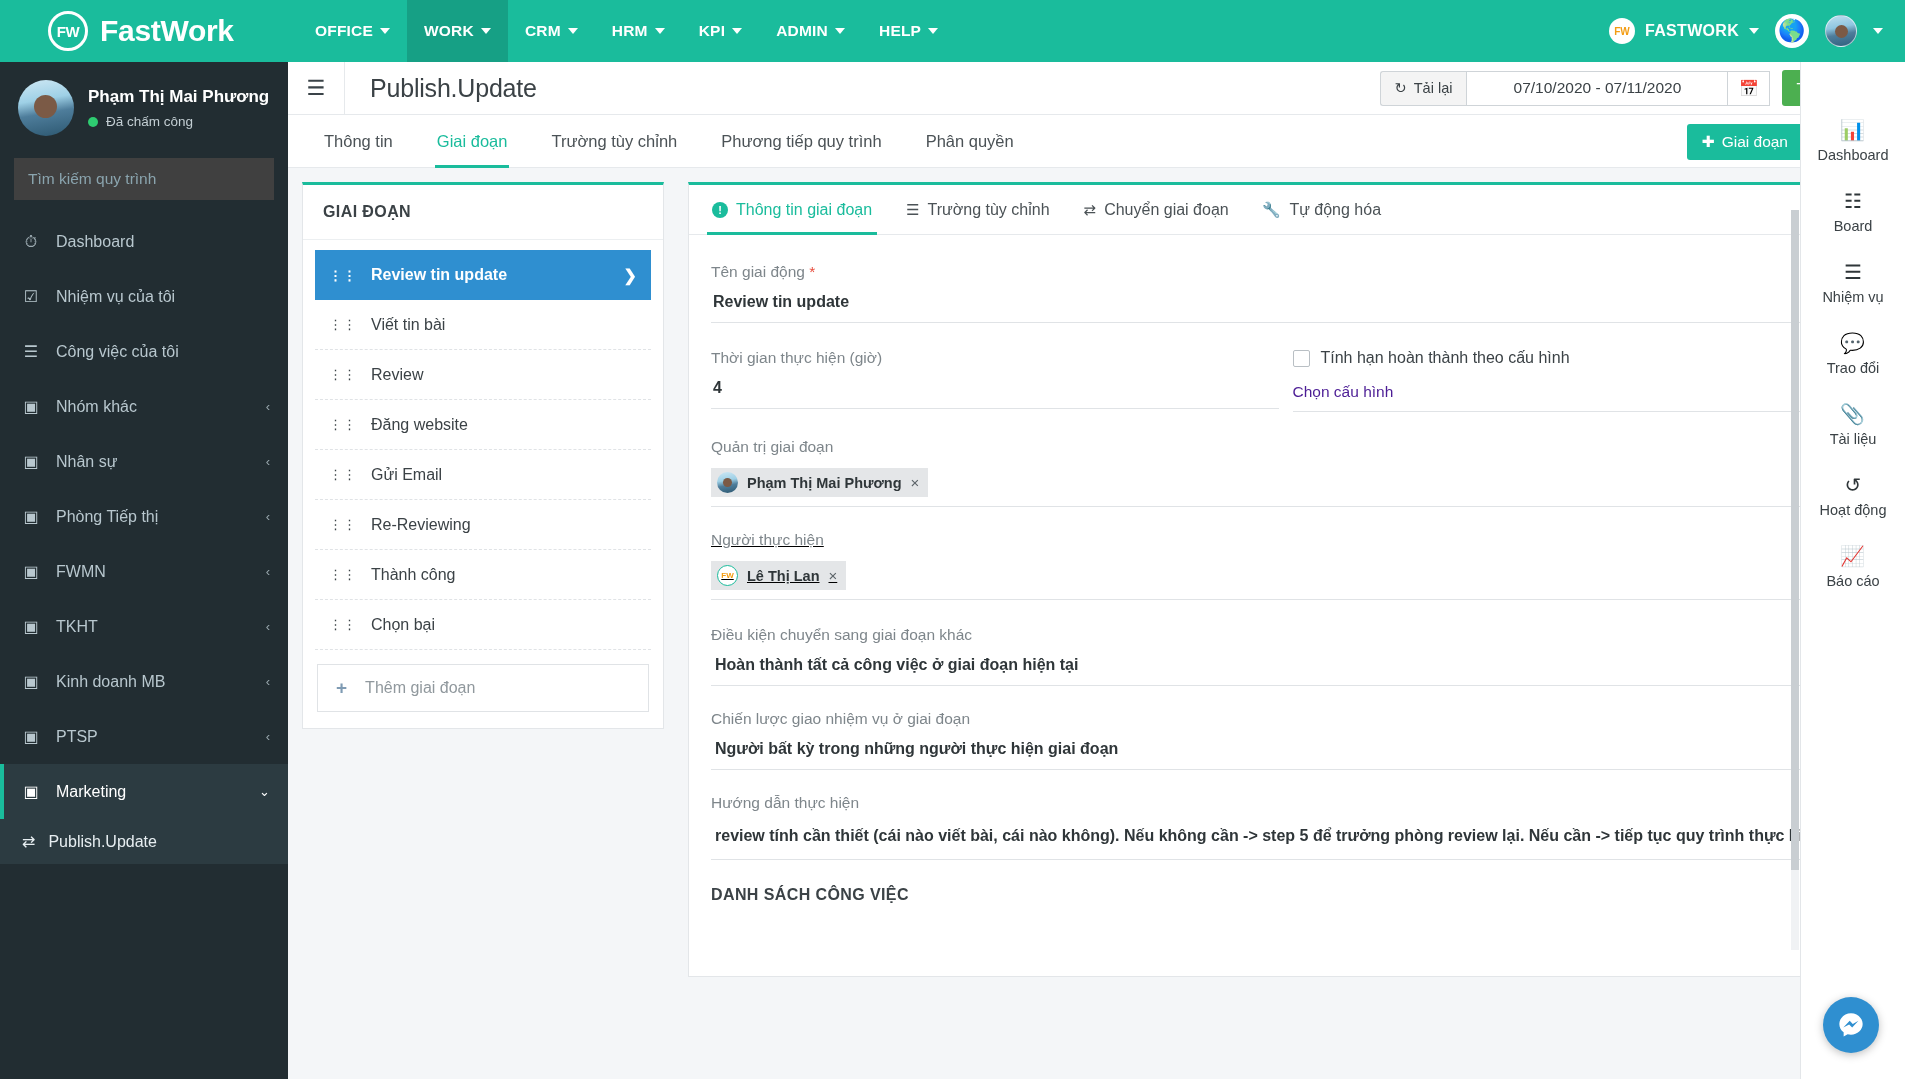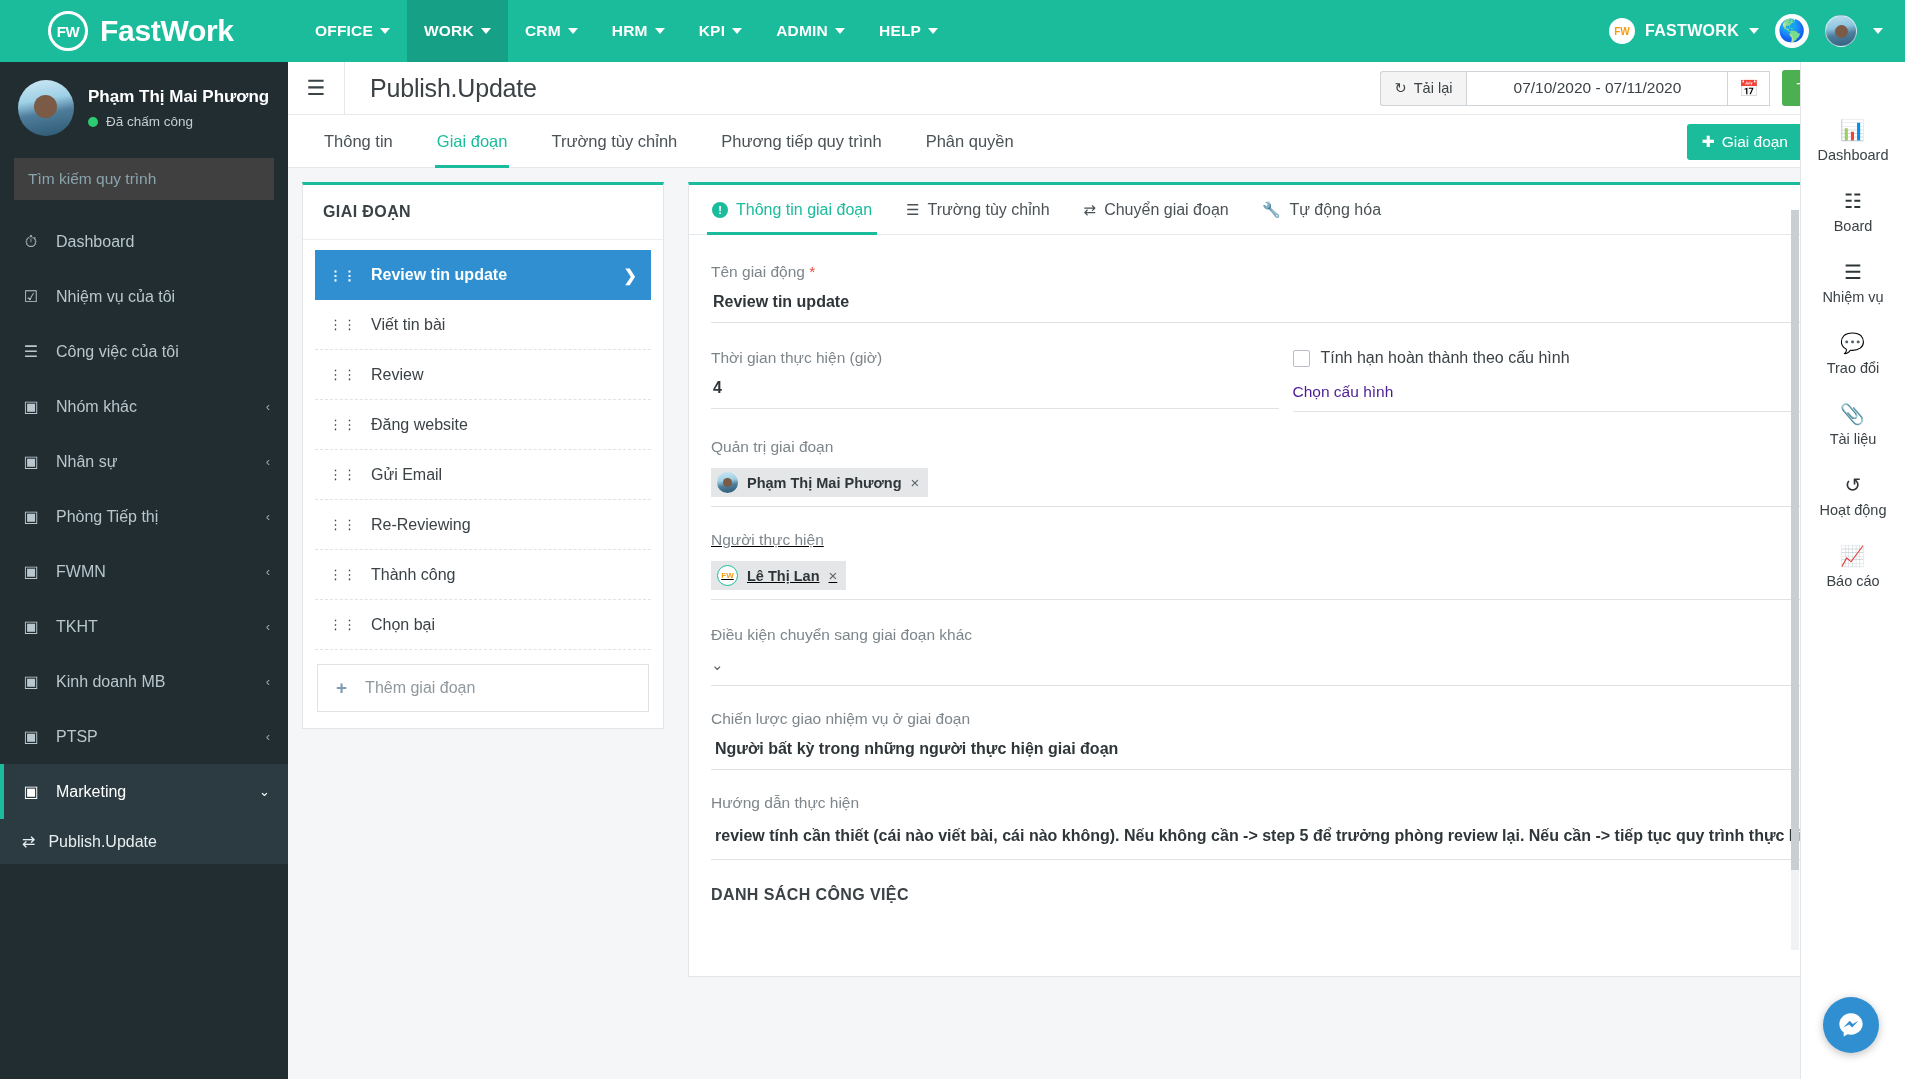--- a/index.html
+++ b/index.html
@@ -586,20 +586,21 @@
               <span>Lê Thị Lan</span>
               <span class="tag-x">×</span>
             </span>
             <span class="field-clear">×</span>
           </div>
         </div>
 
         <div class="fgroup" style="margin-bottom:24px;">
           <div class="flabel">Điều kiện chuyển sang giai đoạn khác</div>
           <div class="dropline">
+            <span class="dv">Hoàn thành tất cả công việc ở giai đoạn hiện tại</span>
             <span class="chev-d">⌄</span>
           </div>
         </div>
 
         <div class="fgroup" style="margin-bottom:24px;">
           <div class="flabel">Chiến lược giao nhiệm vụ ở giai đoạn</div>
           <div class="dropline">
             <span class="dv">Người bất kỳ trong những người thực hiện giai đoạn</span>
             <span class="chev-d">⌄</span>
           </div>

